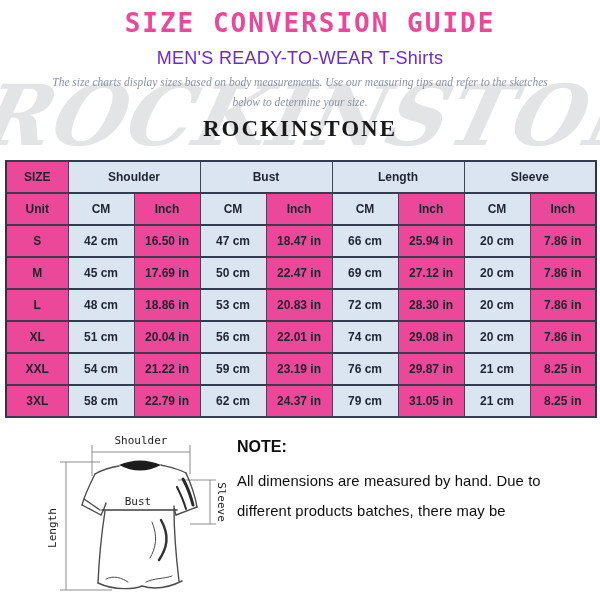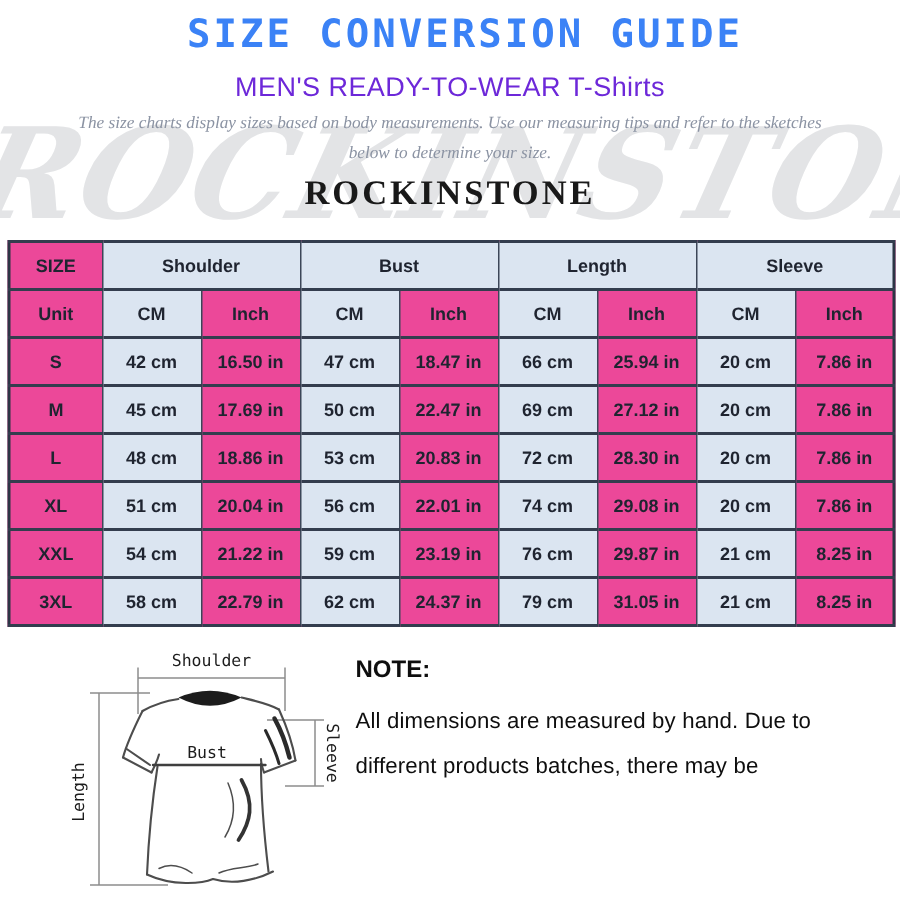--- a/index.html
+++ b/index.html
@@ -11,21 +11,21 @@
   .watermark {
     position: absolute; top: 66px; left: -18px; width: 640px; height: 120px;
     font-family: "DejaVu Serif", serif; font-style: italic; font-weight: bold;
     font-size: 84px; color: #e3e4e6; white-space: nowrap; text-align: center;
     transform: skewX(-14deg); letter-spacing: 1px; z-index: 0; overflow: visible;
     user-select: none;
   }
 
   .hdr { position: absolute; left: 0; width: 600px; text-align: center; z-index: 2; }
   .title { top: 8px; font-family: "DejaVu Sans Mono", monospace; font-size: 26px;
-           font-weight: 700; letter-spacing: 2px; color: #3b82f6; padding-left: 20px; }
+           font-weight: 700; letter-spacing: 2px; color: #ec4899; padding-left: 20px; }
   .subtitle { top: 48px; font-size: 18px; font-weight: 400; color: #6d28d9; letter-spacing: .3px; }
   .desc { font-family: "Liberation Serif", serif; font-style: italic; font-size: 11.5px;
           color: #8b93a3; }
   .desc1 { top: 76px; } .desc2 { top: 96px; }
   .brand { top: 116px; font-family: "Liberation Serif", serif; font-weight: 700;
            font-size: 23px; letter-spacing: 2px; color: #191919; }
 
   table.sizes {
     position: absolute; left: 5px; top: 160px; width: 590px; z-index: 2;
     border-collapse: collapse; table-layout: fixed;

